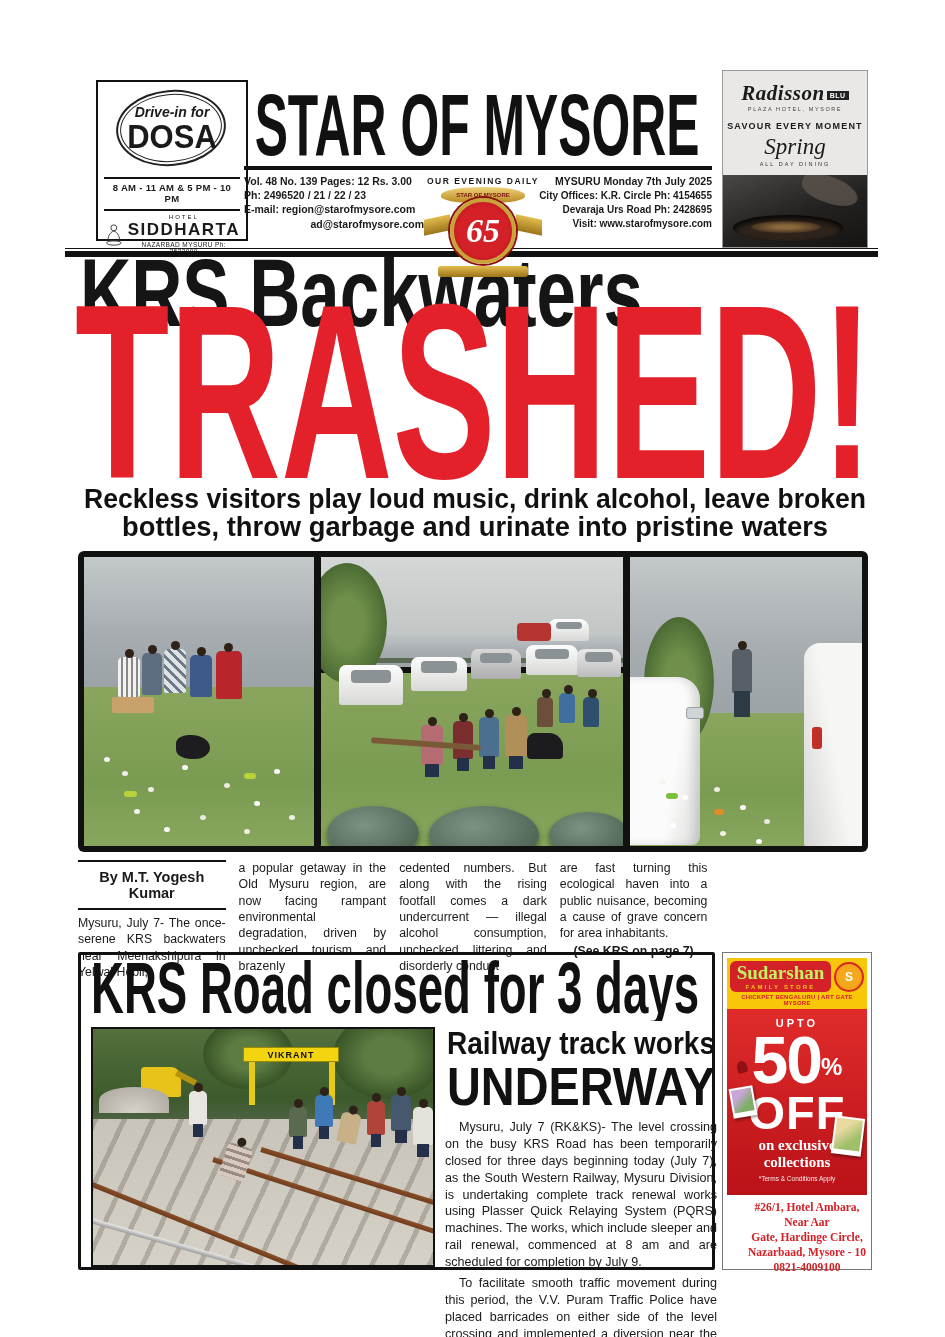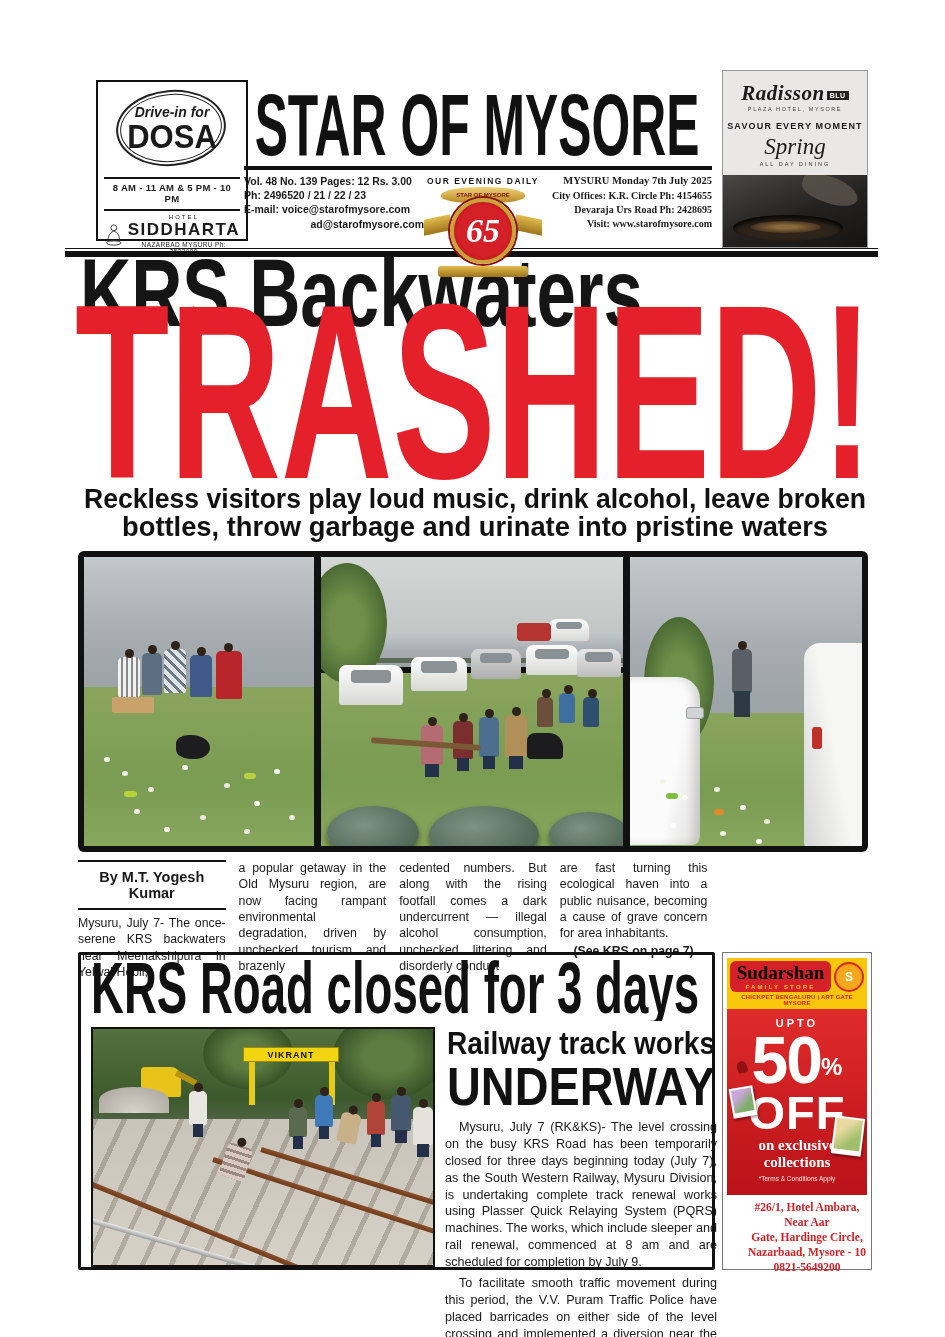--- a/index.html
+++ b/index.html
@@ -20,21 +20,21 @@
   .dosa-bottom { display:flex; align-items:center; justify-content:center; gap:4px; margin-top:3px; }
   .dosa-hotel-label { font-size:6px; letter-spacing:2px; }
   .dosa-hotel-name { font-size:17px; font-weight:bold; letter-spacing:1.5px; }
   .dosa-hotel-info { font-size:6.5px; letter-spacing:0.4px; margin-top:1px; }
 
   .masthead { left:244px; top:82px; width:468px; height:168px; }
   .masthead-title-svg { display:block; border-bottom:4px solid #111; }
   .mast-info { display:flex; justify-content:space-between; margin-top:4px;gap:19px; }
   .mast-left { width:188px; font-size:10.5px; font-weight:bold; line-height:1.35; }
   .mast-left .r { text-align:right; padding-right:8px; }
-  .mast-right { width:178px; font-size:10px; font-weight:bold; line-height:1.4; text-align:right;font-family:Liberation Serif, serif; }
+  .mast-right { width:178px; font-size:10px; font-weight:bold; line-height:1.4; text-align:right; }
   .mast-right .date { font-size:10.5px; }
 
   .badge-wrap { left:424px; top:176px; width:118px; height:104px; z-index:5; text-align:center; }
   .badge-tagline { font-size:8.5px; font-weight:bold; letter-spacing:1.5px; }
   .emblem { position:relative; width:100%; height:90px; margin-top:1px; }
   .ribbon-l, .ribbon-r { position:absolute; top:30px; width:26px; height:16px; background:linear-gradient(#e3bc4e,#9c741b); }
   .ribbon-l { left:0; transform:skewY(-12deg); } .ribbon-r { right:0; transform:skewY(12deg); }
   .arc-banner { position:absolute; left:17px; top:0px; width:84px; height:16px; background:linear-gradient(#f0d27a,#b8891f); border-radius:50% 50% 40% 40%; font-size:6px; font-weight:bold; color:#7a1210; line-height:16px; }
   .circle48 { position:absolute; left:26px; top:11px; width:66px; height:66px; border-radius:50%; background:radial-gradient(#d42027 60%, #9e1418); border:4px solid #caa23a; box-shadow:0 0 0 2px #8c0f12; color:#fff; font-family:"Liberation Serif",serif; font-weight:bold; font-style:italic; font-size:34px; line-height:58px; text-align:center; }
   .bot-ribbon { position:absolute; left:14px; bottom:0; width:90px; height:11px; background:linear-gradient(#e3bc4e,#9c741b); border-radius:3px; }
@@ -99,21 +99,21 @@
   .rail { position:absolute; height:5px; background:linear-gradient(#8a4f2a,#6e3c1c); transform-origin:left center; }
   .rail.shiny { background:linear-gradient(#e8e8e8,#9a9a9a); }
 
   .road-text { flex:1; }
   .road-text p { font-size:12.6px; line-height:1.34; text-align:justify; margin-top:4px; text-indent:14px; }
 
   
   .sud-ad { left:722px; top:952px; width:150px; height:318px; border:1px solid #777; background:#fff; padding:5px 4px 0; }
   .sud-logo { background:var(--sudarshan-yellow); padding:3px 3px 0; display:flex; gap:3px; }
   .sud-name-box { background:var(--sudarshan-red); border-radius:6px; padding:1px 4px 2px; flex:1; text-align:center; }
-  .sud-name { color:#000000; font-family:"Liberation Serif",serif; font-weight:bold; font-size:19px; }
+  .sud-name { color:#bef264; font-family:"Liberation Serif",serif; font-weight:bold; font-size:19px; }
   .sud-family { color:#f3c520; font-size:6px; letter-spacing:2.2px; font-weight:bold; }
   .sud-sun { width:30px; height:30px; border-radius:50%; background:radial-gradient(#f6a81c 55%, #e88a12); border:2px solid #d42b1f; color:#fff; font-size:12px; font-weight:bold; text-align:center; line-height:26px; align-self:center; }
   .sud-strip { background:var(--sudarshan-yellow); color:var(--sudarshan-red); font-size:6px; font-weight:bold; text-align:center; padding:2px 0 3px; letter-spacing:0.2px; }
   .sud-red { position:relative; background:linear-gradient(#e02b2b,#b91218); color:#fff; text-align:center; padding:8px 0 6px; height:186px; }
   .sud-upto { font-size:11px; font-weight:bold; letter-spacing:3px; }
   .sud-50 { font-size:66px; font-weight:900; line-height:0.95; letter-spacing:-2px; }
   .sud-pct { font-size:24px; font-weight:bold; vertical-align:8px; letter-spacing:0; }
   .sud-off { font-size:47px; font-weight:700; line-height:0.9; letter-spacing:1px; }
   .sud-tag { font-size:15px; font-family:"Liberation Serif",serif; font-weight:bold; line-height:1.15; margin-top:3px; }
   .sud-terms { font-size:6.5px; margin-top:4px; opacity:0.9; }
@@ -153,21 +153,21 @@
   </div>
 
   <div class="abs masthead">
     <svg class="masthead-title-svg" width="468" height="88" viewBox="0 0 468 88">
       <text x="0" y="76" font-size="92" font-weight="bold" textLength="466" lengthAdjust="spacingAndGlyphs" fill="#111">STAR OF MYSORE</text>
     </svg>
     <div class="mast-info">
       <div class="mast-left">
         <div>Vol. 48   No. 139   Pages: 12      Rs. 3.00</div>
         <div>Ph: 2496520 / 21 / 22 / 23</div>
-        <div>E-mail: voice@starofmysore.com</div>
+        <div>E-mail: region@starofmysore.com</div>
         <div class="r">ad@starofmysore.com</div>
       </div>
       <div class="mast-right">
         <div class="date">MYSURU Monday 7th July 2025</div>
         <div>City Offices: K.R. Circle  Ph: 4154655</div>
         <div>Devaraja Urs Road  Ph: 2428695</div>
         <div>Visit: www.starofmysore.com</div>
       </div>
     </div>
   </div>
@@ -355,17 +355,17 @@
         </div>
       <div class="polaroid" style="right:4px;top:108px;width:30px;height:38px;transform:rotate(7deg);">
           <div class="pic" style="background:linear-gradient(140deg,#e8d9a0 30%, #9fbf6b 70%);"></div>
         </div>
       <div style="position:absolute;left:10px;top:52px;width:10px;height:12px;background:#8f1015;border-radius:50% 50% 2px 2px;transform:rotate(-14deg);"></div>
     </div>
     <div class="sud-foot">
       <div>#26/1, Hotel Ambara, Near Aar</div>
       <div>Gate, Hardinge Circle,</div>
       <div>Nazarbaad, Mysore - 10</div>
-      <div>0821-5649200</div>
+      <div>0821-4009100</div>
     </div>
   </div>
 
 </div>
 
 </body></html>

